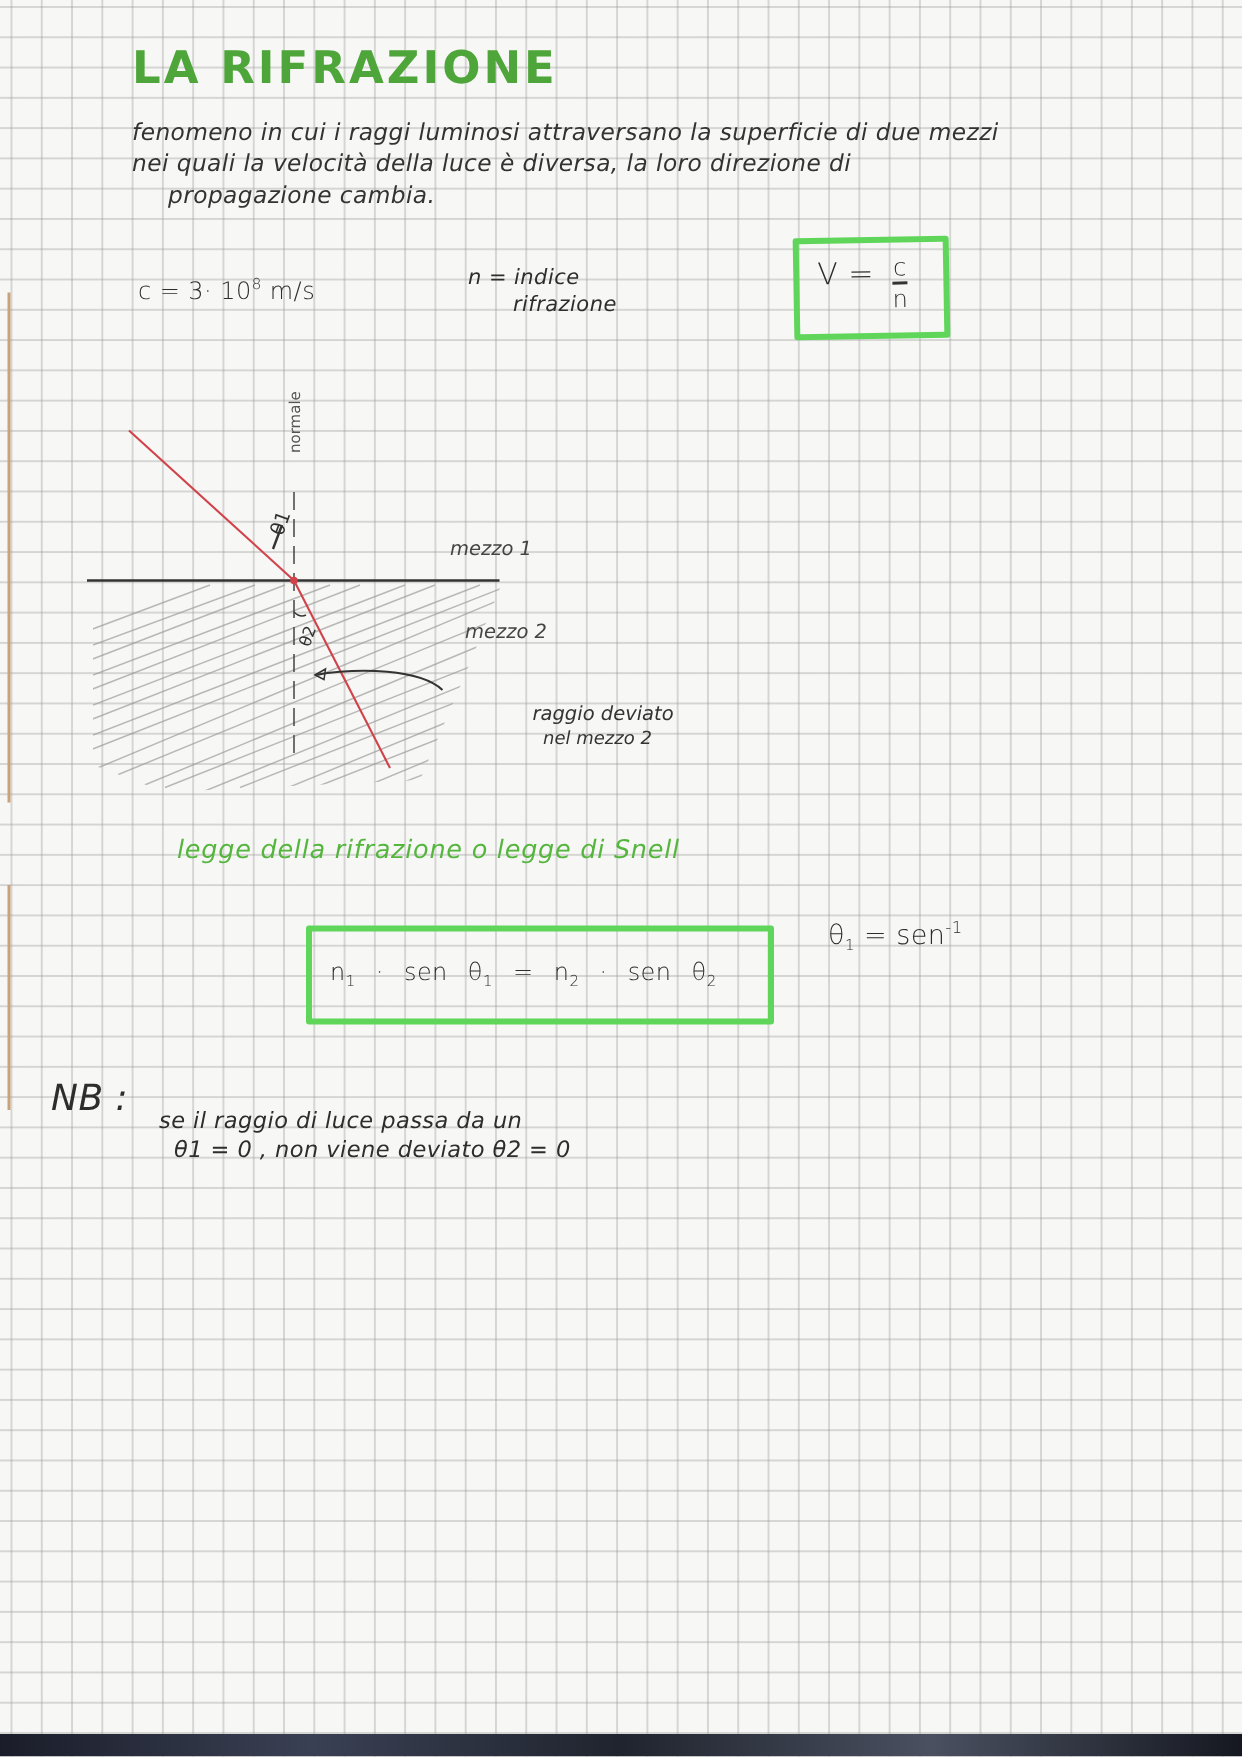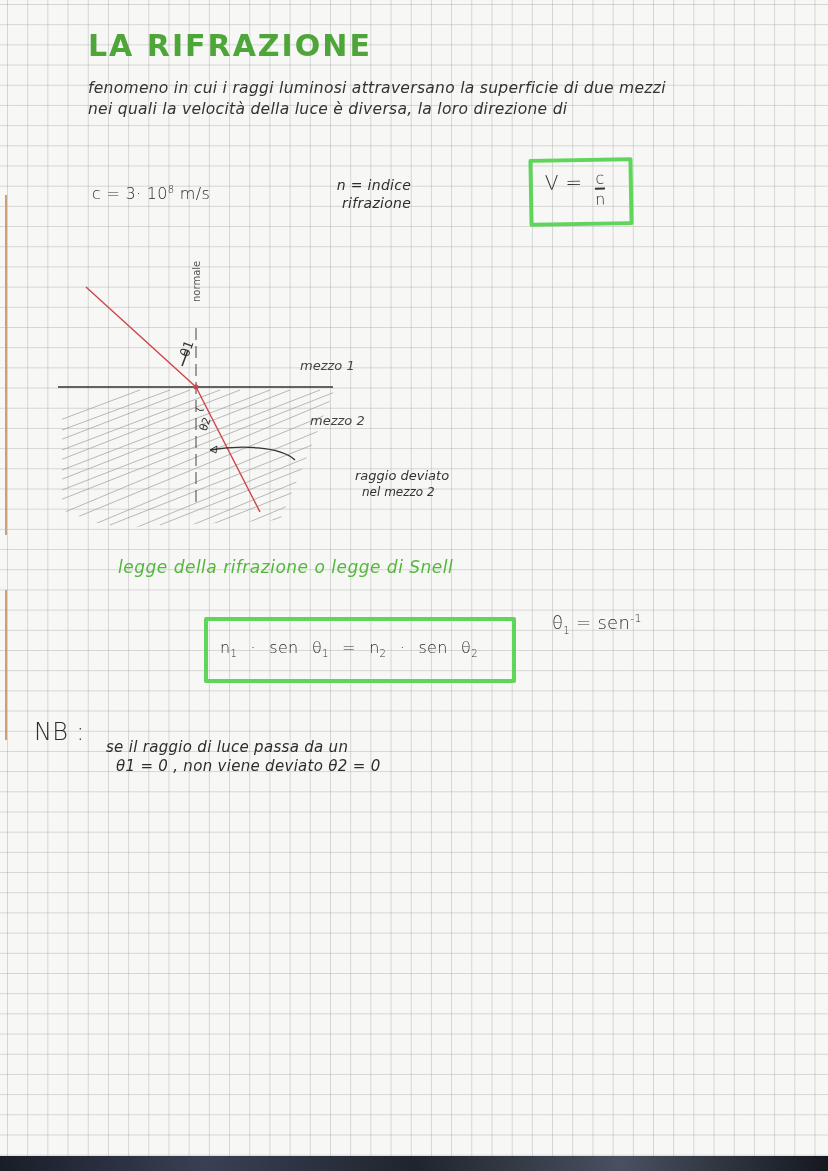--- a/index.html
+++ b/index.html
@@ -15,54 +15,55 @@
     color: #2d2d2d;
   }
   .hand { font-family: "DejaVu Sans", sans-serif; font-weight: 300; letter-spacing: 0.3px; }
   .abs { position: absolute; }
   .title { left: 88px; top: 28px; font-size: 30px; color: #4ea63a; letter-spacing: 2px; font-weight: bold; }
   .para { left: 88px; top: 78px; width: 680px; font-size: 15.5px; line-height: 21px; color: #333; font-style: italic; }
   .para .l2 { padding-left: 0; display: block; }
   .para .l3 { padding-left: 24px; display: block; }
   .formula-c { left: 92px; top: 184px; font-size: 16px; }
   .formula-c sup { font-size: 10px; }
-  .index-note { left: 312px; top: 176px; font-size: 14px; line-height: 18px; font-style: italic; text-align: right; }
+  .index-note { left: 312px; top: 176px; font-size: 14px; line-height: 18px; font-style: italic; }
   .index-note .l2 { padding-left: 30px; display:block; }
   .greenbox { border: 4px solid #5fd65a; border-radius: 2px; }
   .vbox { left: 529px; top: 158px; width: 96px; height: 60px; transform: rotate(-1deg); }
   .vbox .vtxt { position: absolute; left: 12px; top: 8px; font-size: 20px; }
   .vbox .frac { position: absolute; left: 62px; top: 8px; text-align: center; font-size: 16px; }
   .vbox .frac .num { border-bottom: 2px solid #333; display:block; line-height: 18px; }
   .vbox .frac .den { display:block; line-height: 20px; }
   .diagram { left: 50px; top: 240px; width: 440px; height: 290px; }
   .law-title { left: 118px; top: 557px; font-size: 17px; color: #55b63e; font-style: italic; letter-spacing: 0.5px; }
   .snell-box { left: 204px; top: 617px; width: 304px; height: 58px; }
   .snell-box .eq { position: absolute; left: 12px; top: 17px; font-size: 16px; white-space: nowrap; word-spacing: 8px; }
   .theta-inv { left: 552px; top: 612px; font-size: 18px; }
   .theta-inv sup { font-size: 11px; }
-  .nb { left: 34px; top: 718px; font-size: 24px; }
+  .nb { left: 34px; top: 718px; font-size: 24px; font-style: italic; }
   .nb-text { left: 106px; top: 722px; font-size: 15px; line-height: 19px; font-style: italic; margin-top: 16px; }
   .nb-text .l2 { display:block; padding-left: 0; }
   .nb-text .l3 { display:block; padding-left: 10px; }
   sub { font-size: 10px; }
   .bottom-band { left: 0; top: 1156px; width: 828px; height: 15px; background: linear-gradient(to right, #1a1d29, #3a4054, #20242e, #4a5060, #151820); }
   .margin-line { left: 5px; top: 195px; width: 2px; height: 340px; background: #c9a17a; }
   .margin-line2 { left: 5px; top: 590px; width: 2px; height: 150px; background: #c9a17a; }
 </style>
 </head>
 <body>
 
 <div class="abs margin-line"></div>
 <div class="abs margin-line2"></div>
 
 <div class="abs title hand">LA RIFRAZIONE</div>
 
 <div class="abs para hand">
   <span>fenomeno in cui i raggi luminosi attraversano la superficie di due mezzi</span>
   <span class="l2">nei quali la velocità della luce è diversa, la loro direzione di</span>
+  <span class="l3">propagazione cambia.</span>
 </div>
 
 <div class="abs formula-c hand">
   <span>c = 3· 10</span><sup>8</sup><span> m/s</span>
 </div>
 
 <div class="abs index-note hand">
   <span>n = indice</span>
   <span class="l2">rifrazione</span>
 </div>

